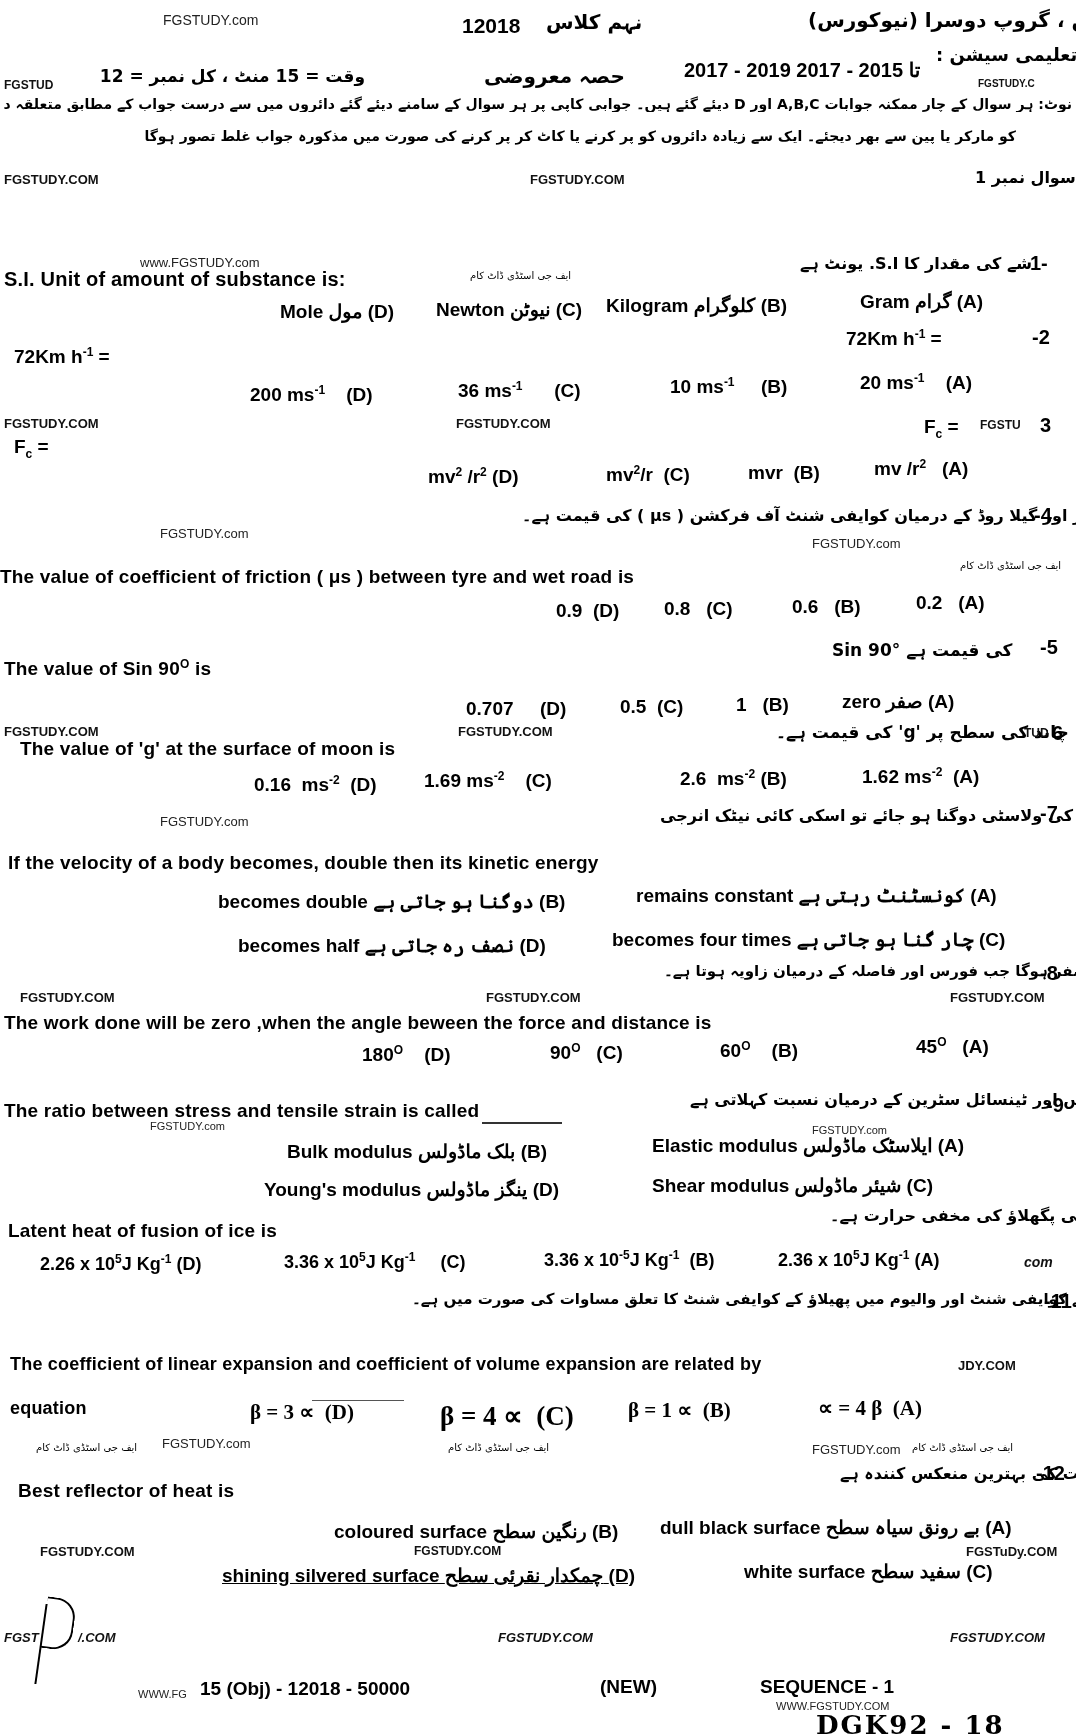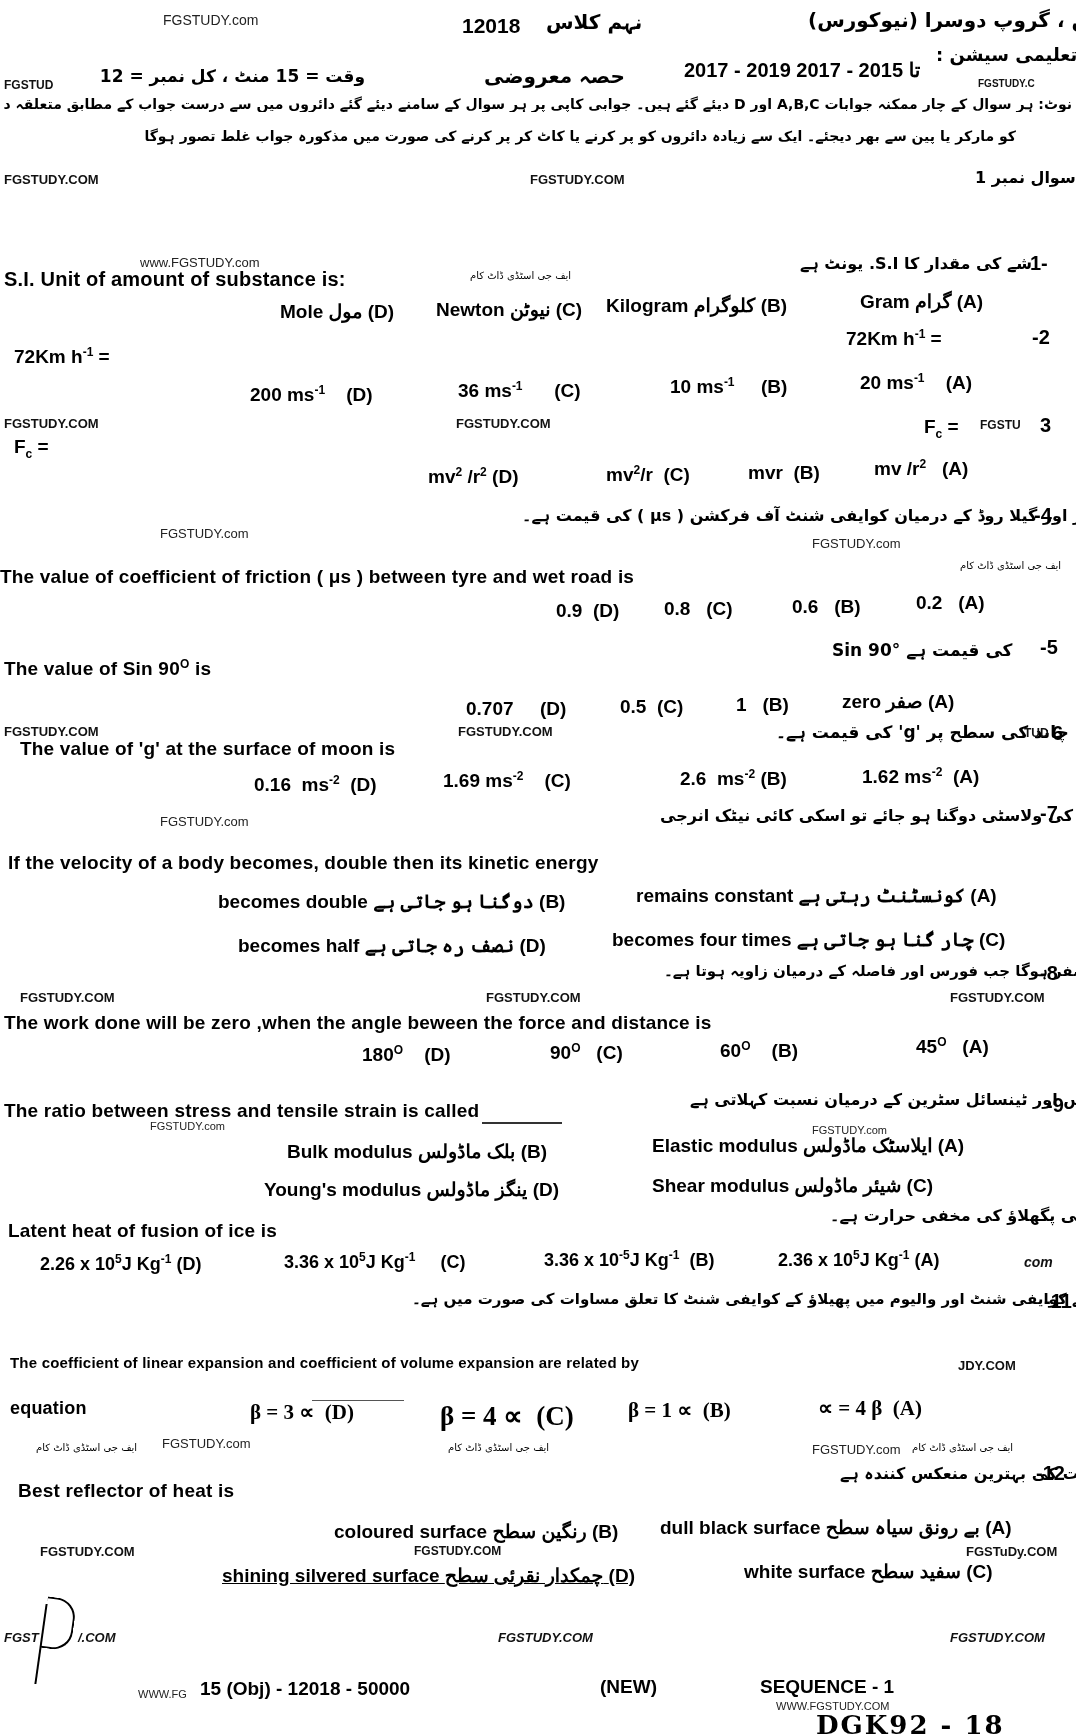--- a/index.html
+++ b/index.html
@@ -96,21 +96,21 @@
 <div class="abs opt" style="left:842px;top:690px;"><span>zero صفر</span> <span>(A)</span></div>
 
 <div class="abs wm" style="left:4px;top:724px;">FGSTUDY.COM</div>
 <div class="abs wm" style="left:458px;top:724px;">FGSTUDY.COM</div>
 <div class="abs ur" style="left:776px;top:722px;font-size:17px;">چاند کی سطح پر 'g' کی قیمت ہے۔</div>
 <div class="abs wm" style="left:1024px;top:726px;font-size:12px;">TUD</div>
 <div class="abs qn" style="left:1052px;top:722px;">6</div>
 <div class="abs en" style="left:20px;top:738px;font-size:19px;">The value of 'g' at the surface of moon is</div>
 
 <div class="abs opt" style="left:254px;top:774px;">0.16 &nbsp;ms<sup>-2</sup> &nbsp;<span>(D)</span></div>
-<div class="abs opt" style="left:443px;top:770px;text-align:center;">1.69 ms<sup>-2</sup> &nbsp;&nbsp;&nbsp;<span>(C)</span></div>
+<div class="abs opt" style="left:424px;top:770px;text-align:center;">1.69 ms<sup>-2</sup> &nbsp;&nbsp;&nbsp;<span>(C)</span></div>
 <div class="abs opt" style="left:680px;top:768px;">2.6 &nbsp;ms<sup>-2</sup> <span>(B)</span></div>
 <div class="abs opt" style="left:862px;top:766px;">1.62 ms<sup>-2</sup> &nbsp;<span>(A)</span></div>
 
 <div class="abs ur" style="left:660px;top:806px;font-size:16px;">اگر کسی جسم کی ولاسٹی دوگنا ہو جائے تو اسکی کائی نیٹک انرجی</div>
 <div class="abs qn" style="left:1040px;top:802px;">-7</div>
 <div class="abs wm-light" style="left:160px;top:814px;">FGSTUDY.com</div>
 <div class="abs en" style="left:8px;top:852px;font-size:19px;">If the velocity of a body becomes, double then its kinetic energy</div>
 
 <div class="abs opt" style="left:218px;top:890px;"><span>becomes double دوگنا ہو جاتی ہے</span> <span>(B)</span></div>
 <div class="abs opt" style="left:636px;top:884px;"><span>remains constant کونسٹنٹ رہتی ہے</span> <span>(A)</span></div>
@@ -146,21 +146,21 @@
 <div class="abs en" style="left:8px;top:1220px;font-size:19px;">Latent heat of fusion of ice is</div>
 
 <div class="abs opt" style="left:40px;top:1254px;font-size:18px;">2.26 x 10<sup>5</sup>J Kg<sup>-1</sup> <span>(D)</span></div>
 <div class="abs opt" style="left:284px;top:1252px;font-size:18px;">3.36 x 10<sup>5</sup>J Kg<sup>-1</sup> &nbsp;&nbsp;&nbsp;&nbsp;<span>(C)</span></div>
 <div class="abs opt" style="left:544px;top:1250px;font-size:18px;">3.36 x 10<sup>-5</sup>J Kg<sup>-1</sup> &nbsp;<span>(B)</span></div>
 <div class="abs opt" style="left:778px;top:1250px;font-size:18px;">2.36 x 10<sup>5</sup>J Kg<sup>-1</sup> <span>(A)</span></div>
 <div class="abs wm" style="left:1024px;top:1254px;font-style:italic;font-size:14px;">com</div>
 
 <div class="abs ur" style="left:412px;top:1290px;font-size:15px;">طولی پھیلاؤ کے کوایفی شنٹ اور والیوم میں پھیلاؤ کے کوایفی شنٹ کا تعلق مساوات کی صورت میں ہے۔</div>
 <div class="abs qn" style="left:1044px;top:1290px;">-11</div>
-<div class="abs en" style="left:10px;top:1354px;font-size:15px;">The coefficient of linear expansion and coefficient of volume expansion are related by</div>
+<div class="abs en" style="left:10px;top:1354px;font-size:18px;">The coefficient of linear expansion and coefficient of volume expansion are related by</div>
 <div class="abs wm" style="left:958px;top:1358px;font-size:13px;">JDY.COM</div>
 <div class="underline-mark" style="left:312px;top:1400px;width:92px;height:1px;background:#555;"></div>
 
 <div class="abs en" style="left:10px;top:1398px;font-size:18px;">equation</div>
 <div class="abs opt serif" style="left:250px;top:1400px;font-size:21px;"><span>β = 3 ∝</span> &nbsp;<span>(D)</span></div>
 <div class="abs opt serif" style="left:440px;top:1400px;font-size:27px;"><span>β = 4 ∝</span> &nbsp;<span>(C)</span></div>
 <div class="abs opt serif" style="left:628px;top:1398px;font-size:21px;"><span>β = 1 ∝</span> &nbsp;<span>(B)</span></div>
 <div class="abs opt serif" style="left:818px;top:1396px;font-size:21px;"><span>∝ = 4 β</span> &nbsp;<span>(A)</span></div>
 
 <div class="abs ur" style="left:36px;top:1442px;font-size:10px;font-weight:normal;">ایف جی اسٹڈی ڈاٹ کام</div>

